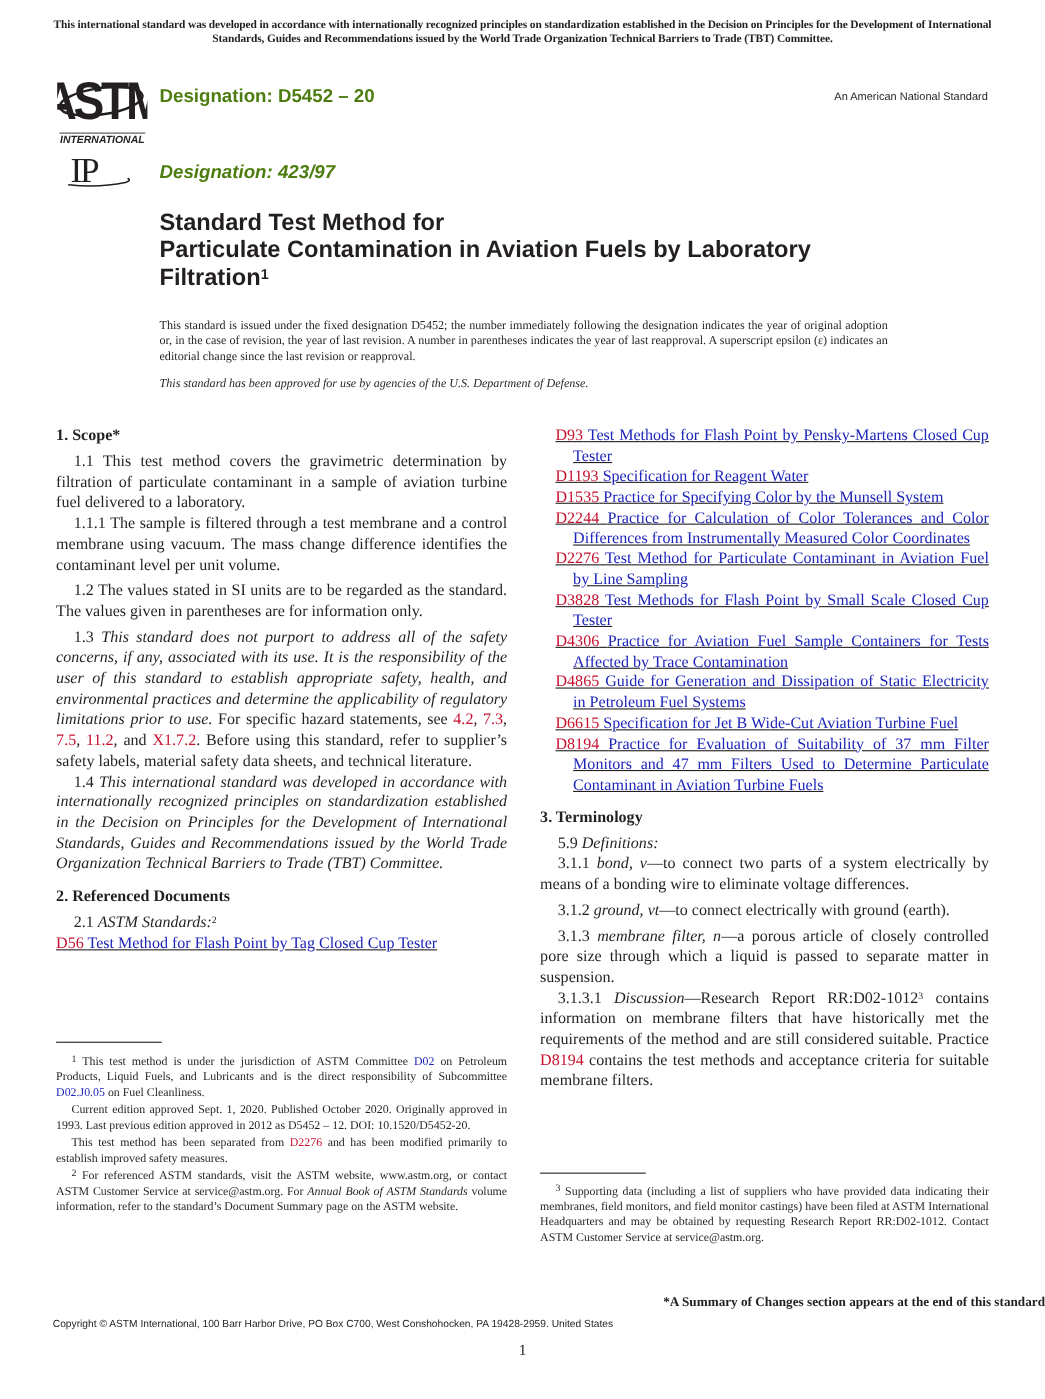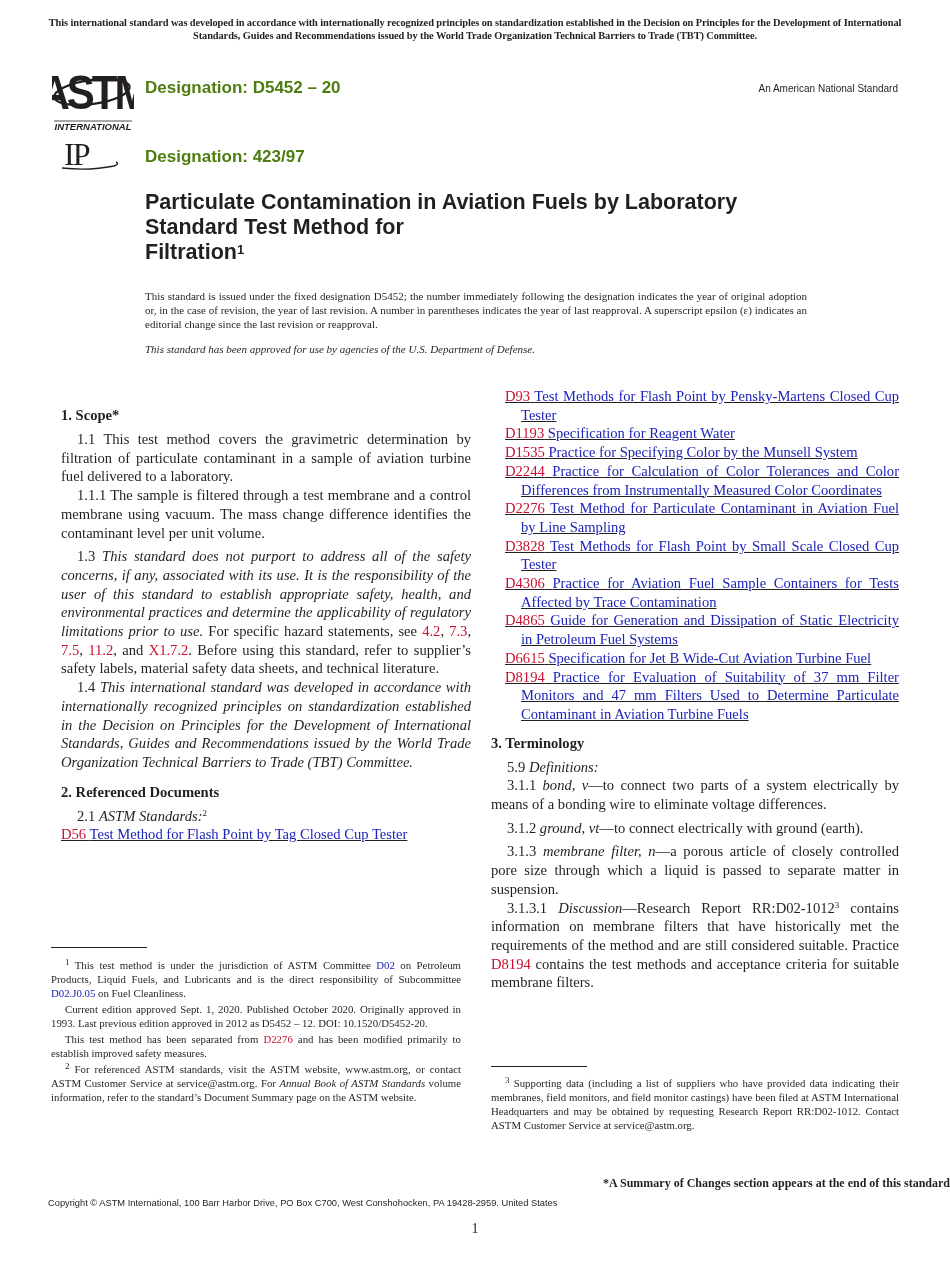--- a/index.html
+++ b/index.html
@@ -45,36 +45,37 @@
 </div>
 
 <div class="abs logo-ip">
   <svg width="62" height="34" viewBox="0 0 62 34">
     <text x="4" y="27" font-family="Liberation Serif, serif" font-size="32" fill="#231f20" letter-spacing="-2">IP</text>
     <path d="M2 30 Q30 33 54 28 Q60 26 56 24" fill="none" stroke="#231f20" stroke-width="1.4"></path>
   </svg>
 </div>
 
 <div class="abs desig" style="left:145px;top:78px;">Designation: D5452 – 20</div>
-<div class="abs desig" style="left:145px;top:147px;">Designation: 423/97</div>
+<div class="abs desig" style="left:145px;top:147px;font-style:italic;">Designation: 423/97</div>
 <div class="abs american">An American National Standard</div>
 
 <div class="abs title">
+  <div>Standard Test Method for</div>
   <div>Particulate Contamination in Aviation Fuels by Laboratory</div>
-  <div>Standard Test Method for</div>
   <div><span>Filtration</span><sup>1</sup></div>
 </div>
 
 <div class="abs issued">This standard is issued under the fixed designation D5452; the number immediately following the designation indicates the year of original adoption or, in the case of revision, the year of last revision. A number in parentheses indicates the year of last reapproval. A superscript epsilon (ε) indicates an editorial change since the last revision or reapproval.</div>
 <div class="abs dod">This standard has been approved for use by agencies of the U.S. Department of Defense.</div>
 
-<div class="abs col" style="left:61px;top:387px;width:410px;margin-top:19px;">
+<div class="abs col" style="left:51px;top:387px;width:410px;">
   <h2 class="sec">1. Scope*</h2>
   <p class="ind gap">1.1 This test method covers the gravimetric determination by filtration of particulate contaminant in a sample of aviation turbine fuel delivered to a laboratory.</p>
   <p class="ind">1.1.1 The sample is filtered through a test membrane and a control membrane using vacuum. The mass change difference identifies the contaminant level per unit volume.</p>
+  <p class="ind gap">1.2 The values stated in SI units are to be regarded as the standard. The values given in parentheses are for information only.</p>
   <p class="ind gap"><span>1.3 </span><i>This standard does not purport to address all of the safety concerns, if any, associated with its use. It is the responsibility of the user of this standard to establish appropriate safety, health, and environmental practices and determine the applicability of regulatory limitations prior to use.</i><span> For specific hazard statements, see </span><a class="red">4.2</a><span>, </span><a class="red">7.3</a><span>, </span><a class="red">7.5</a><span>, </span><a class="red">11.2</a><span>, and </span><a class="red">X1.7.2</a><span>. Before using this standard, refer to supplier’s safety labels, material safety data sheets, and technical literature.</span></p>
   <p class="ind"><span>1.4 </span><i>This international standard was developed in accordance with internationally recognized principles on standardization established in the Decision on Principles for the Development of International Standards, Guides and Recommendations issued by the World Trade Organization Technical Barriers to Trade (TBT) Committee.</i></p>
   <h2 class="sec" style="margin-top:11px;">2. Referenced Documents</h2>
   <p class="ind gap"><span>2.1 </span><i>ASTM Standards:</i><sup class="fs">2</sup></p>
   <p class="ref"><span class="red">D56</span> <span class="blue">Test Method for Flash Point by Tag Closed Cup Tester</span></p>
 </div>
 
 <div class="abs fnrule" style="left:51px;top:947px;"></div>
 <div class="abs fn" style="left:51px;top:958px;width:410px;">
   <p><sup class="fs">1</sup><span> This test method is under the jurisdiction of ASTM Committee </span><a class="blue">D02</a><span> on Petroleum Products, Liquid Fuels, and Lubricants and is the direct responsibility of Subcommittee </span><a class="blue">D02.J0.05</a><span> on Fuel Cleanliness.</span></p>

